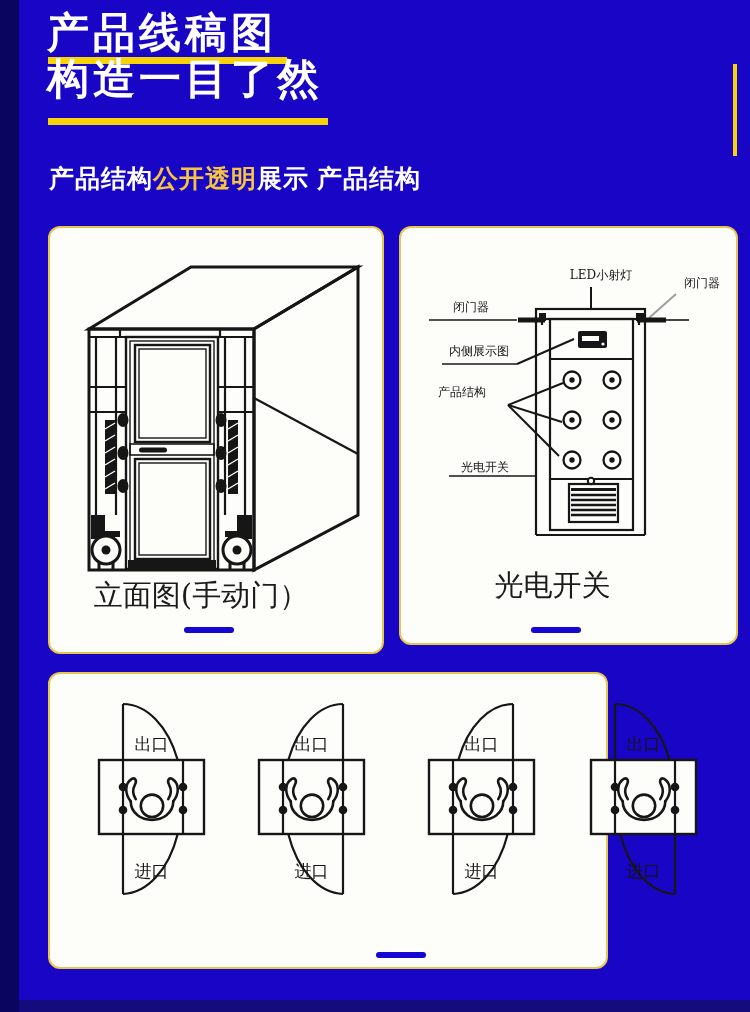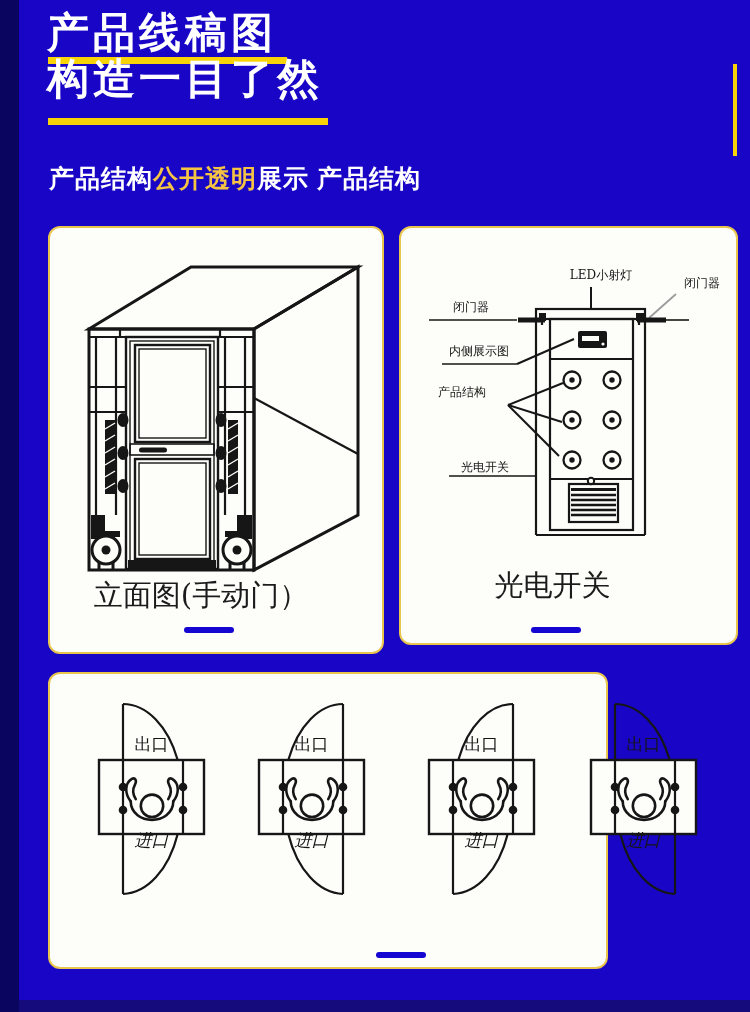--- a/index.html
+++ b/index.html
@@ -23,21 +23,21 @@
   .caption{position:absolute;left:0;right:0;text-align:center;
            font-family:"DejaVu Serif","Liberation Serif",serif;color:#1b1b1b;
            font-size:29px;white-space:nowrap;}
   .cap-bar{position:absolute;height:6px;border-radius:3px;background:#1606D2;}
   .lbl{position:absolute;font-family:"DejaVu Serif","Liberation Serif",serif;
        color:#151515;font-size:12px;text-align:center;line-height:1.1;white-space:nowrap;}
   .drawing{position:absolute;left:0;top:0;}
   .door-diagram{position:absolute;width:141px;height:215px;}
   .door-lbl{position:absolute;left:0;width:141px;text-align:center;
             font-family:"DejaVu Serif","Liberation Serif",serif;font-size:17px;color:#151515;}
-  .door-exit{top:41px;} .door-entry{top:137px;font-style:italic;}
+  .door-exit{top:41px;} .door-entry{top:168px;}
   .footer-strip{position:absolute;left:0;bottom:0;width:750px;height:12px;background:#150B7C;}
 </style>
 </head>
 <body>
 
 <div class="page">
 
   <div class="title t1">产品线稿图</div>
   <div class="ybar bar1"></div>
   <div class="title t2">构造一目了然</div>

